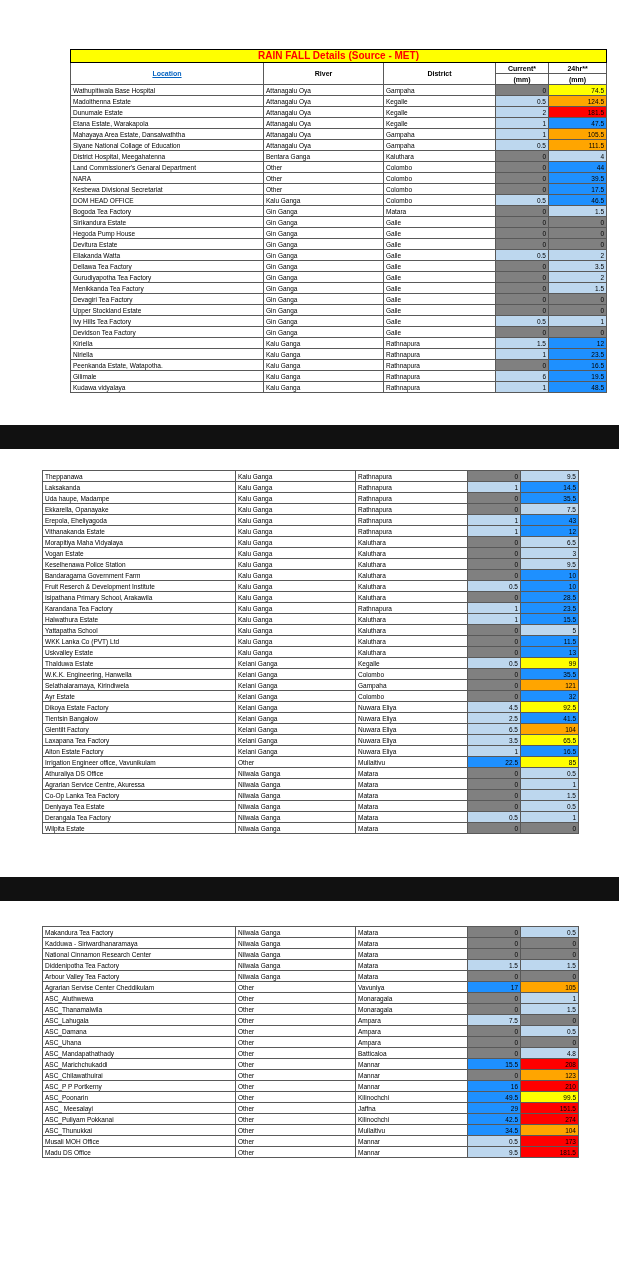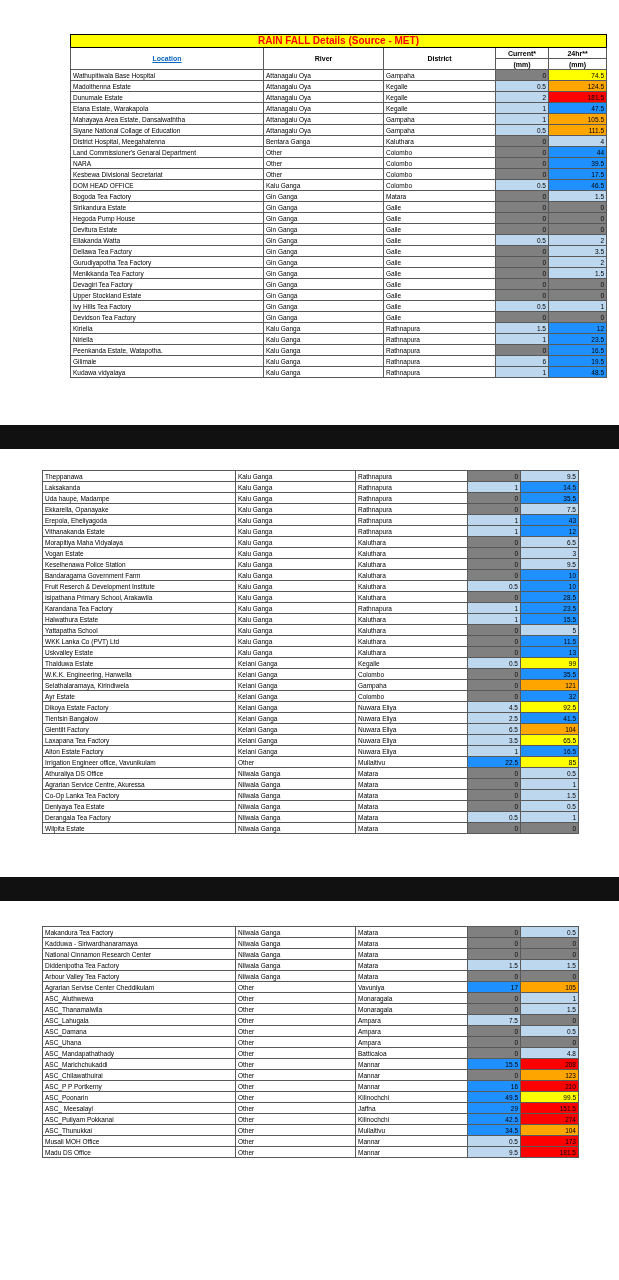--- a/index.html
+++ b/index.html
@@ -1,21 +1,21 @@
 <!DOCTYPE html>
 <html><head>
 <meta charset="utf-8">
 <style>
   html,body{margin:0;padding:0;}
   body{
     width:619px;height:1280px;background:#ffffff;position:relative;
     font-family:"Liberation Sans", sans-serif;
   }
   .sheet{position:absolute;left:42px;width:537px;}
-  #sheet1{top:34px;padding-left:28px;}
+  #sheet1{top:49px;padding-left:28px;}
   #sheet2{top:470px;}
   #sheet3{top:926px;}
   table{border-collapse:collapse;width:100%;table-layout:fixed;}
   td,th{
     border:1px solid #595959;
     font-size:6.5px;line-height:9px;height:10px;
     padding:0 2px;overflow:hidden;white-space:nowrap;
     color:#000;font-weight:normal;text-align:left;vertical-align:middle;
   }
   tr.title-row td{

